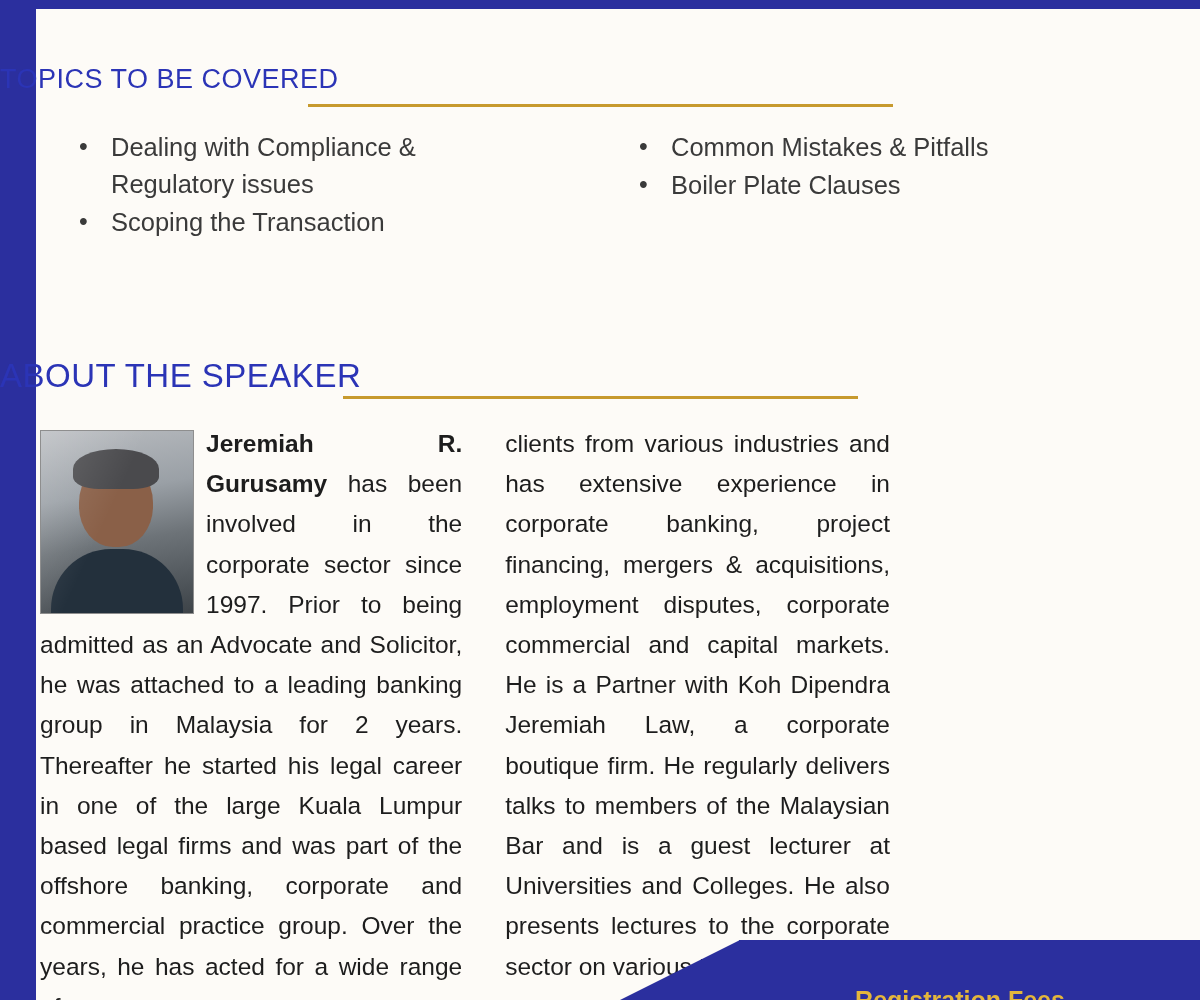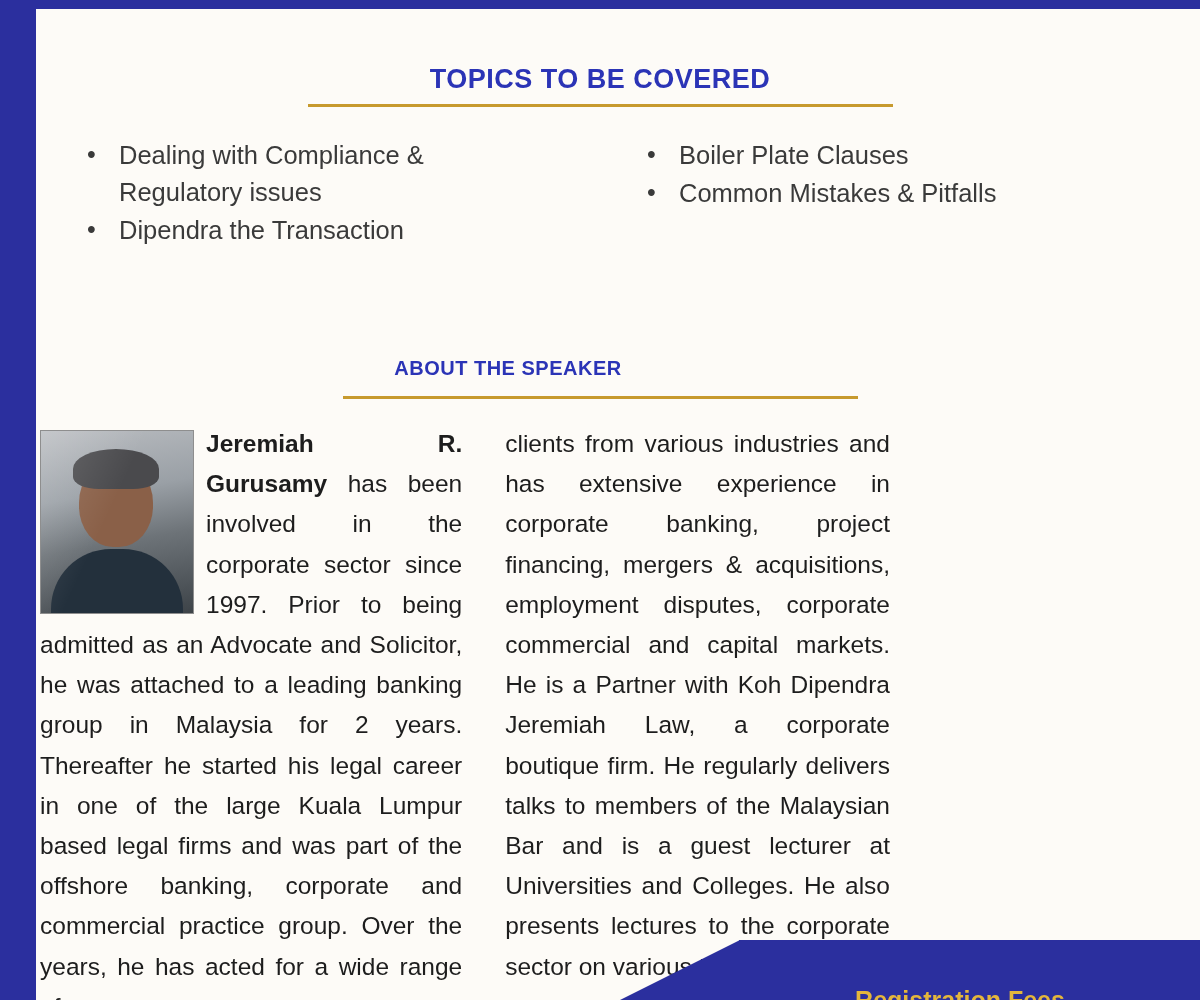--- a/index.html
+++ b/index.html
@@ -35,23 +35,22 @@
     position: absolute;
     left: 36px;
     top: 0;
     width: 1164px;
     height: 9px;
     background: #2b2f9e;
   }
 
   
   .section-title {
-    text-align: center;
     color: #2b34b6;
-    font-weight: bold;
+    font-weight: normal;
     letter-spacing: 0.5px;
   }
   .topics-title {
     position: absolute;
     left: 0;
     top: 64px;
     width: 1200px;
     font-size: 27px;
   }
   .rule {
@@ -79,21 +78,21 @@
   .topics-col.left {
     width: 600px;
     padding-left: 62px;
   }
   .topics-col.right {
     width: 600px;
     padding-left: 22px;
   }
   ul.topics {
     list-style: none;
-    margin: 9px;
+    margin: 1px;
     padding: 0;
   }
   ul.topics li {
     position: relative;
     padding-left: 48px;
     color: #3a3a3a;
     font-size: 25.5px;
     line-height: 37px;
     margin-bottom: 1px;
   }
@@ -108,21 +107,21 @@
   .topics-col.left ul.topics li {
     max-width: 430px;
   }
 
   
   .speaker-title {
     position: absolute;
     left: 0;
     top: 357px;
     width: 1016px;
-    font-size: 20px;
+    font-size: 33px;
   }
   .speaker-rule {
     left: 343px;
     top: 396px;
     width: 515px;
   }
 
   .bio-wrap {
     position: absolute;
     left: 0;
@@ -246,27 +245,27 @@
   <div class="left-bar"></div>
   <div class="top-bar"></div>
 
   <div class="section-title topics-title">TOPICS TO BE COVERED</div>
   <div class="rule topics-rule"></div>
 
   <div class="topics-wrap">
     <div class="topics-col left">
       <ul class="topics">
         <li>Dealing with Compliance &amp; Regulatory issues</li>
-        <li>Dipendra the Transaction</li>
+        <li>Scoping the Transaction</li>
       </ul>
     </div>
     <div class="topics-col right">
       <ul class="topics">
+        <li>Common Mistakes &amp; Pitfalls</li>
         <li>Boiler Plate Clauses</li>
-        <li>Common Mistakes &amp; Pitfalls</li>
       </ul>
     </div>
   </div>
 
   <div class="section-title speaker-title">ABOUT THE SPEAKER</div>
   <div class="rule speaker-rule"></div>
 
   <div class="bio-wrap">
     <div class="bio-col left">
       <div class="photo">

